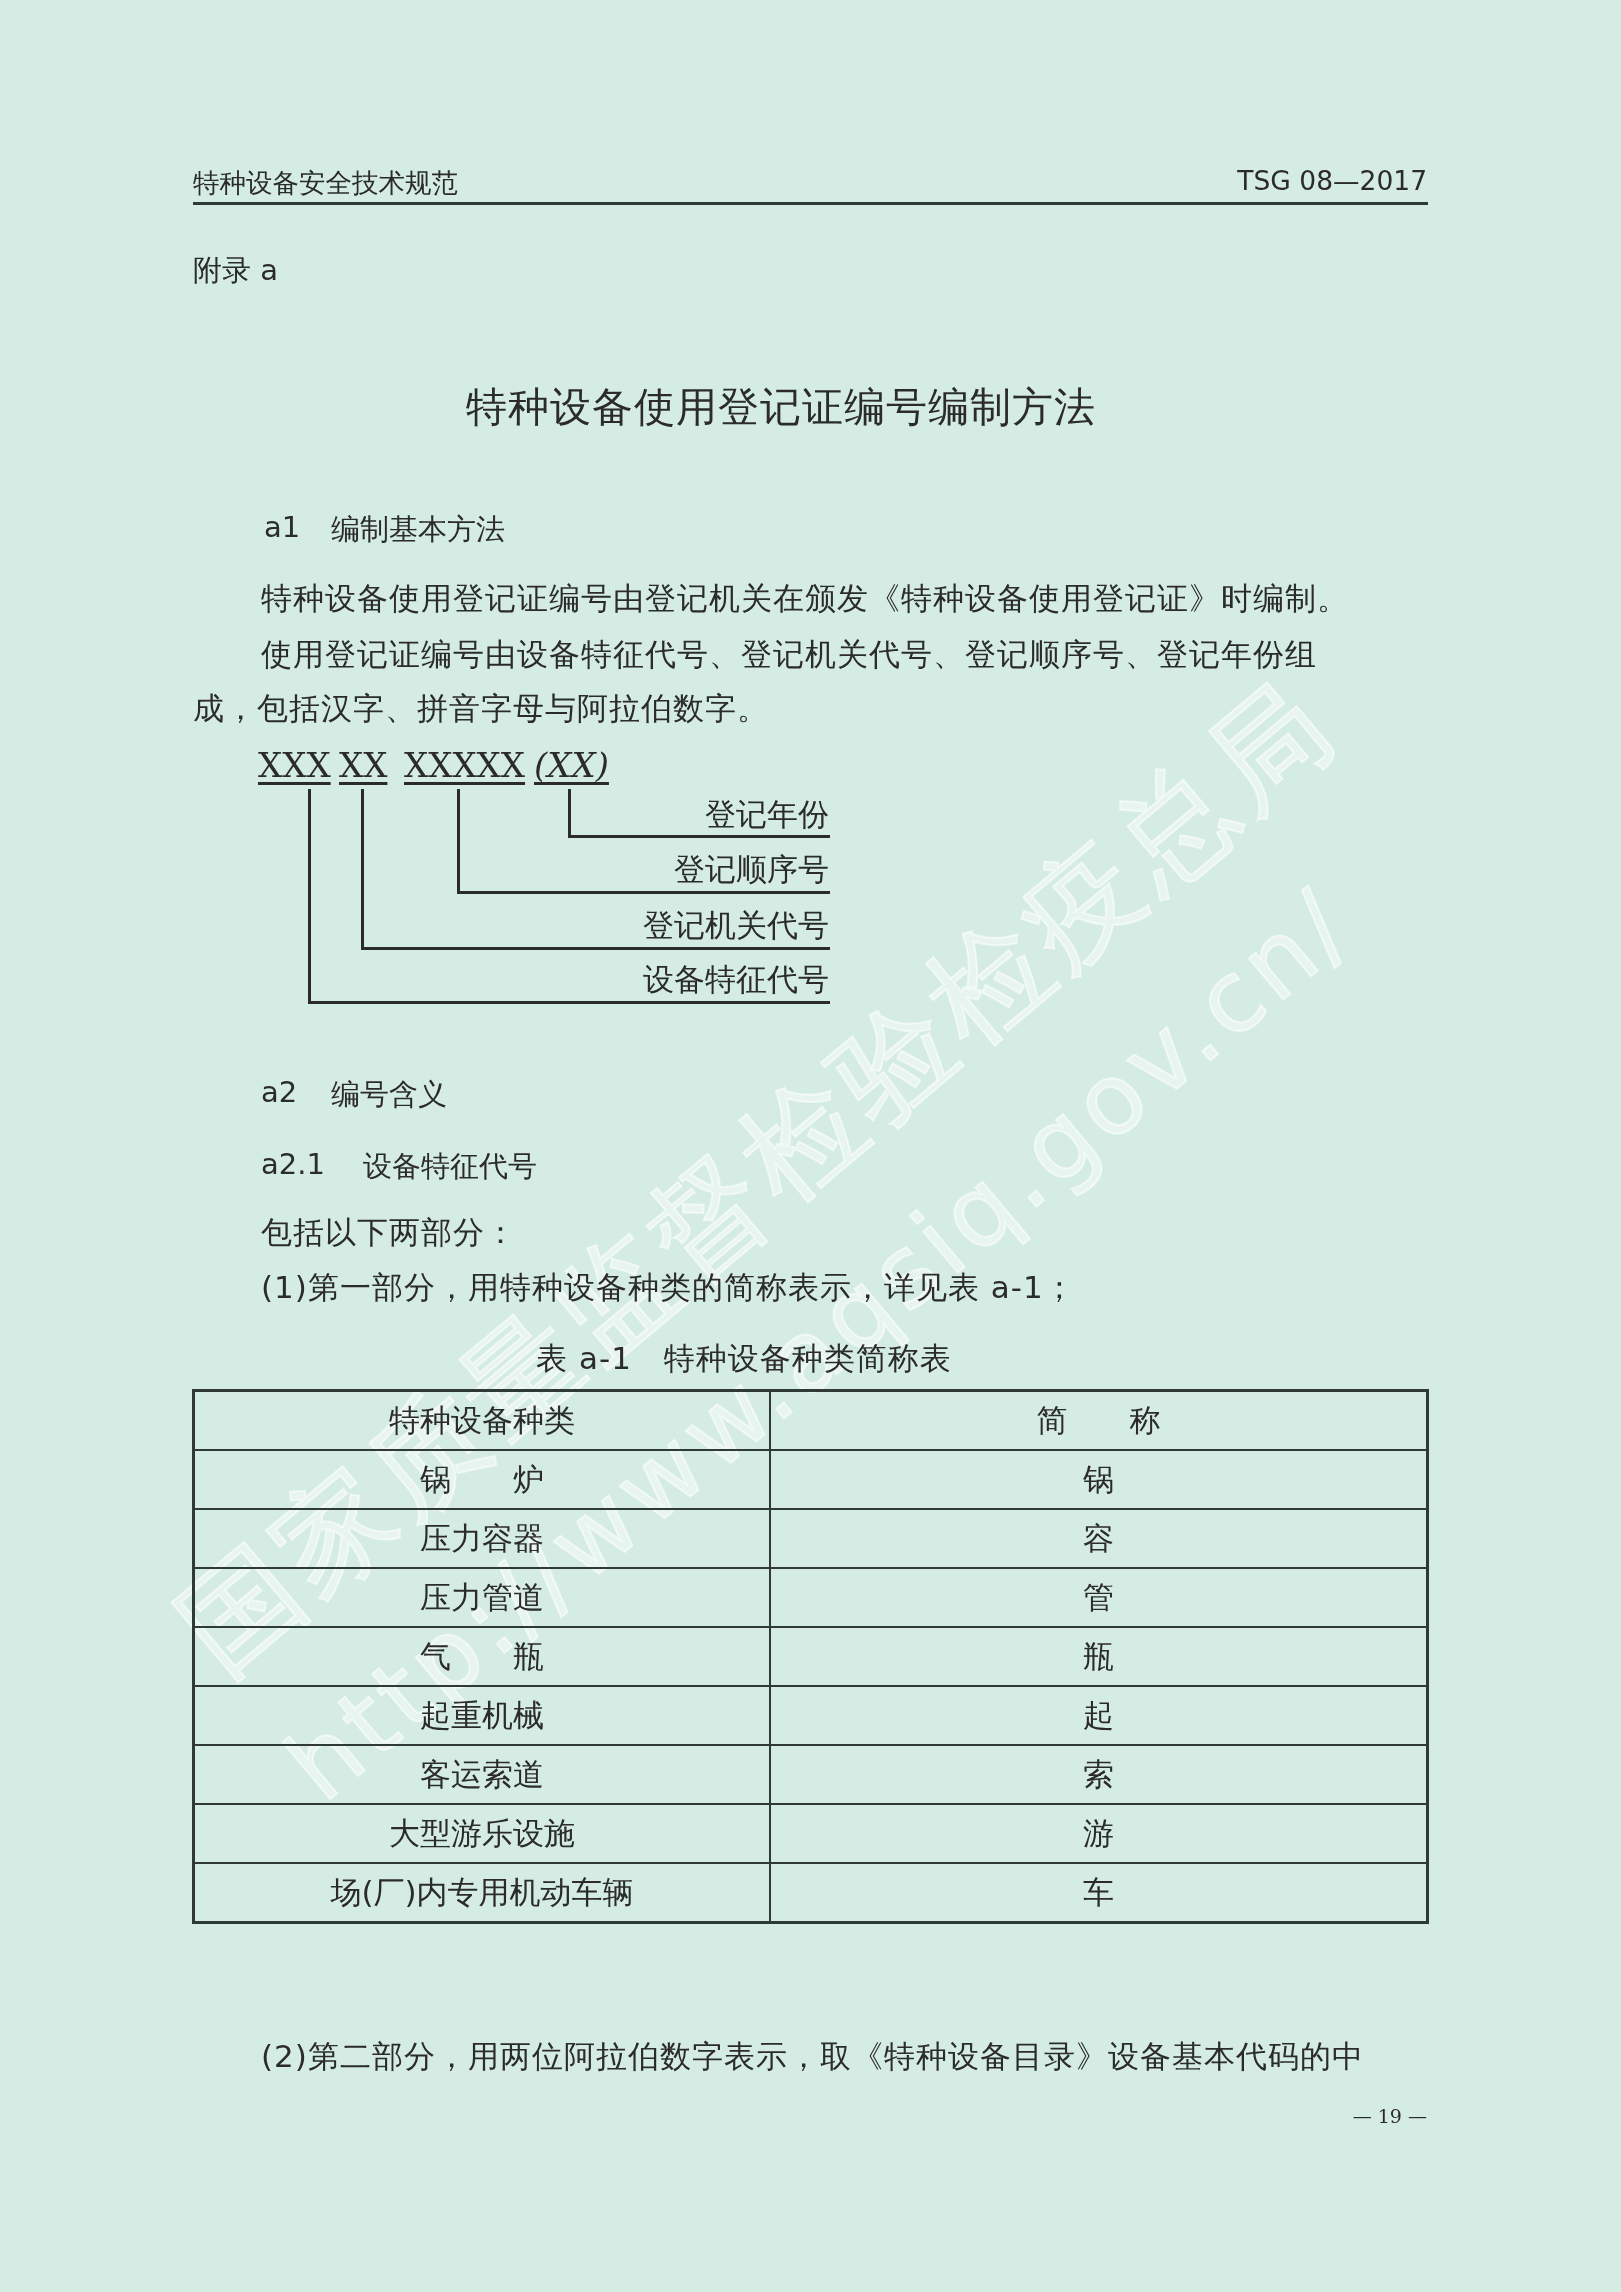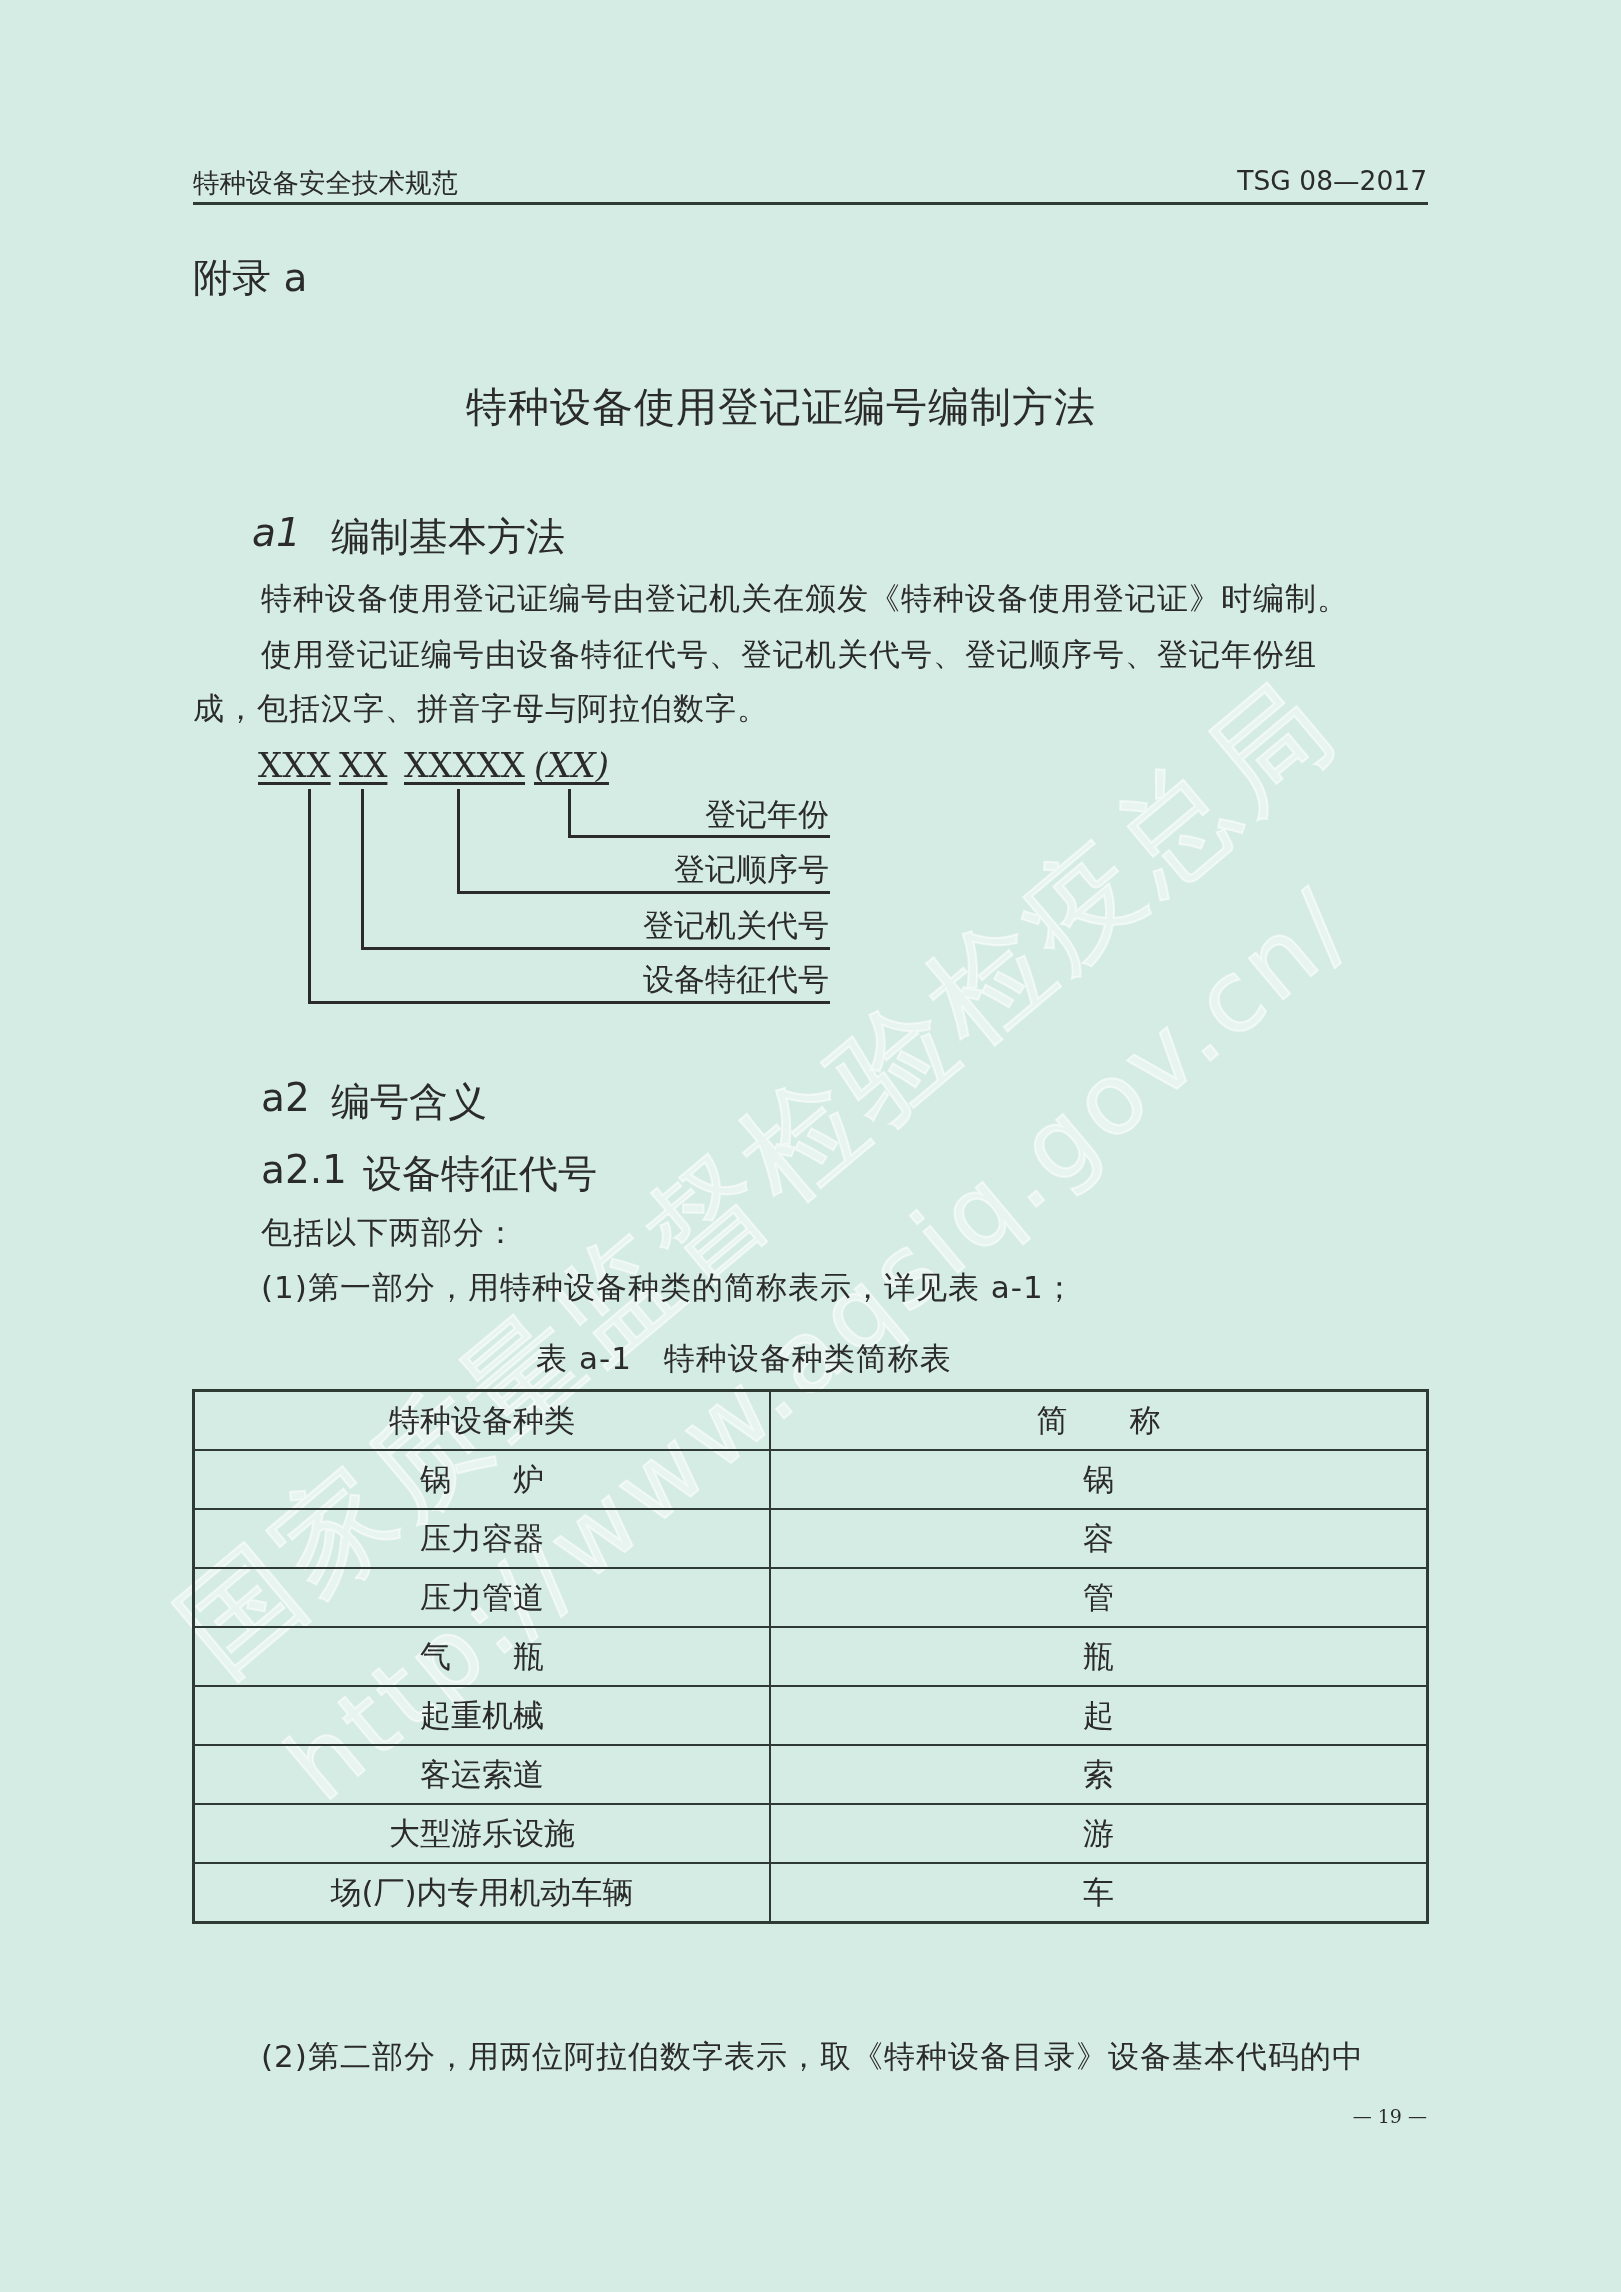--- a/index.html
+++ b/index.html
@@ -4,21 +4,21 @@
 <style>
   html, body { margin:0; padding:0; }
   body { width:1621px; height:2293px; background:#d5ece4; position:relative; overflow:hidden;
          font-family:"DejaVu Sans", "Liberation Sans", sans-serif; color:#2b2b2b; }
   .abs { position:absolute; white-space:nowrap; }
   .serif { font-family:"DejaVu Serif", "Liberation Serif", serif; }
   .hdr { font-size:26.5px; top:165px; }
   .rule { position:absolute; left:193px; width:1235px; top:202px; height:2.9px; background:#2f3a35; }
   .body-t { font-size:31px; letter-spacing:1px; }
   .title { font-size:41px; top:380px; left:0; width:1562px; text-align:center; letter-spacing:1px; }
-  .hd { font-size:39px; }
+  .hd { font-size:29px; }
   .diag-line { position:absolute; background:#2b2b2b; }
   .code { font-size:34px; top:745px; text-decoration:underline; text-decoration-thickness:2.9px; text-underline-offset:4.9px; }
   .lbl { font-size:31px; text-align:right; right:792px; }
   table.t { position:absolute; left:192px; top:1389px; width:1237px; border-collapse:collapse;
             border:3.9px solid #2f3a35; font-size:31px; }
   table.t td { border-top:2.9px solid #2f3a35; border-bottom:2.9px solid #2f3a35; height:57px; text-align:center; padding:0; }
   table.t td.c1 { width:574px; border-right:2px solid #2f3a35; }
   .wm { position:absolute; color:rgba(255,255,255,0.45); font-size:116px; transform:rotate(-40deg); transform-origin:left top; white-space:nowrap;
         -webkit-text-stroke:2px rgba(255,255,255,0.55); letter-spacing:5.9px; }
   .wm2 { font-size:98px; }
@@ -29,21 +29,21 @@
 <div class="wm" style="left:147px; top:1588px;">国家质量监督检验检疫总局</div>
 <div class="wm wm2" style="left:265px; top:1735px;">http://www.aqsiq.gov.cn/</div>
 
 <div class="abs hdr" style="left:193px;">特种设备安全技术规范</div>
 <div class="abs hdr" style="right:194px;">TSG 08—2017</div>
 <div class="rule"></div>
 
 <div class="abs hd" style="left:193px; top:251px;">附录 a</div>
 <div class="abs title">特种设备使用登记证编号编制方法</div>
 
-<div class="abs hd" style="left:252px; top:510px;font-style:italic;">a1</div>
+<div class="abs hd" style="left:264px; top:510px;">a1</div>
 <div class="abs hd" style="left:331px; top:510px;">编制基本方法</div>
 <div class="abs body-t" style="left:261px; top:578px;">特种设备使用登记证编号由登记机关在颁发《特种设备使用登记证》时编制。</div>
 <div class="abs body-t" style="left:261px; top:634px;">使用登记证编号由设备特征代号、登记机关代号、登记顺序号、登记年份组</div>
 <div class="abs body-t" style="left:193px; top:688px;">成，包括汉字、拼音字母与阿拉伯数字。</div>
 
 <div>
   <span class="abs code serif" style="left:258px;">XXX</span>
   <span class="abs code serif" style="left:339px;">XX</span>
   <span class="abs code serif" style="left:404px;">XXXXX</span>
   <span class="abs code serif" style="left:534px;font-style:italic;">(XX)</span>

